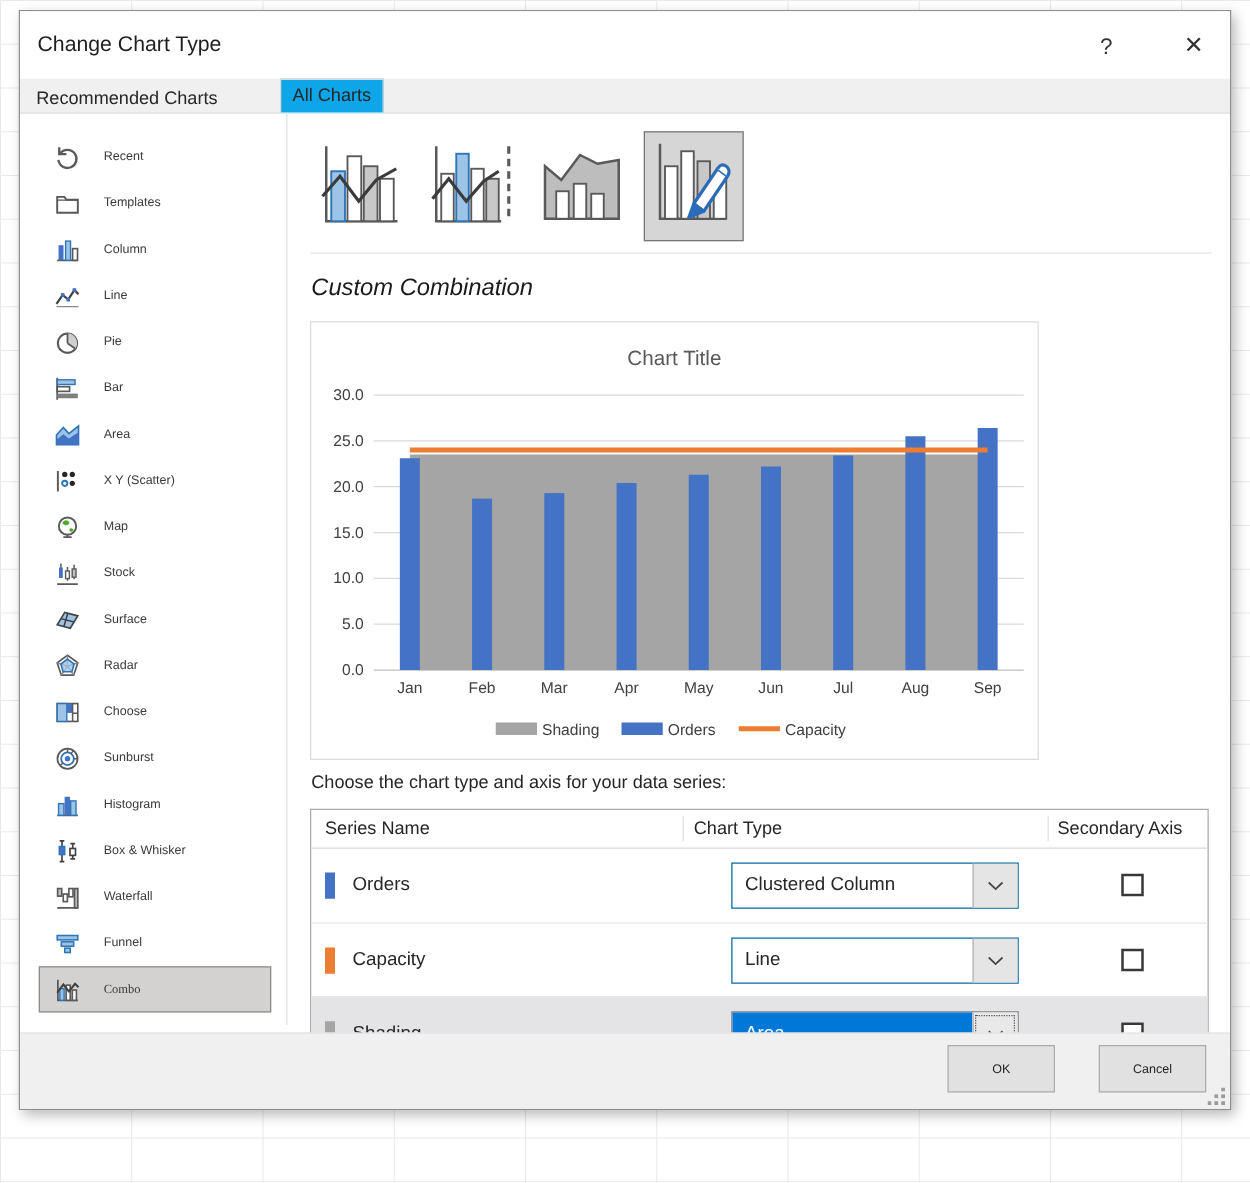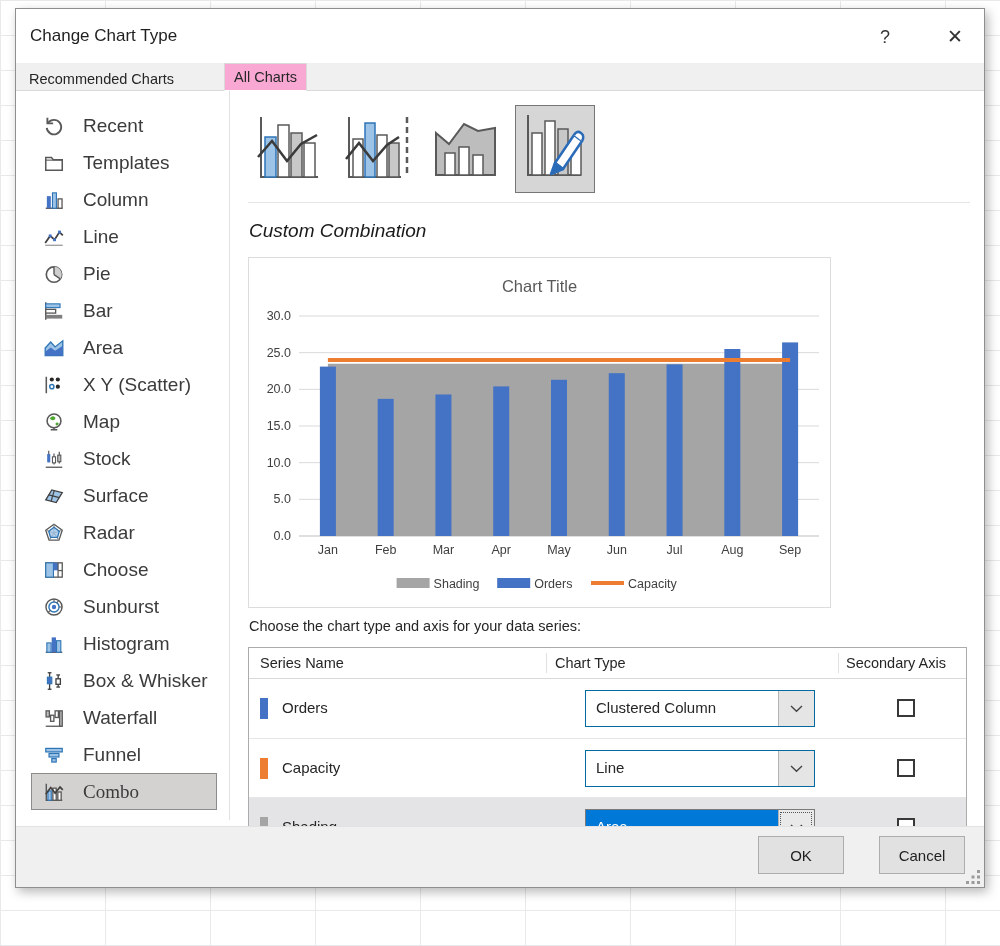--- a/index.html
+++ b/index.html
@@ -23,26 +23,26 @@
   .title { position:absolute; left:14px; top:17px; font-size:17px; color:#1f1f1f; }
   .tb-btn { position:absolute; top:11px; width:38px; height:34px; text-align:center; line-height:34px;
             font-size:18px; color:#333; cursor:default; }
   .tb-help { left:850px; }
   .tb-close { left:920px; font-size:19px; }
   
   .tabstrip { position:absolute; left:0; top:54px; right:0; height:28px; background:#f0f0f0;
               border-bottom:1px solid #d9d9d9; display:flex; align-items:flex-end; padding-left:3px;gap:40px; }
   .tab { height:25px; line-height:25px; padding:0 9px; font-size:14.5px; color:#262626;
          border:1px solid transparent; margin-bottom:-1px; }
-  .tab.selected { background:#f9a8d4; border:1px solid #d9d9d9; border-bottom:1px solid #fff; height:28px; line-height:27px; }
+  .tab.selected { background:#0ea5e9; border:1px solid #d9d9d9; border-bottom:1px solid #fff; height:28px; line-height:27px; }
   
   .content { position:absolute; left:0; top:82px; right:0; bottom:61px; background:#fff; }
   .sidebar { position:absolute; left:15px; top:16px; width:186px; }
   .sidebar-item { height:37px; display:flex; align-items:center; padding-left:9px;
-                  font-size:19px; color:#3b3b3b; border:1px solid transparent; }
+                  font-size:10px; color:#3b3b3b; border:1px solid transparent; }
   .sidebar-item .icn { width:26px; height:22px; margin-right:16px; display:flex; align-items:center; justify-content:center; }
   .sidebar-item.selected { background:#d4d2d0; border-color:#8c8c8c;font-family:Liberation Serif, serif; }
   .sidebar-divider { position:absolute; left:213px; top:0; bottom:6px; width:1px; background:#e1e1e1; }
   .rightpanel { position:absolute; left:232px; top:0; right:15px; bottom:0; }
   
   .subtypes { position:absolute; left:0; top:14px; display:flex; gap:9px; }
   .subtype { width:80px; height:88px; display:flex; align-items:center; justify-content:center;
              border:1px solid transparent; }
   .subtype.selected { background:#d6d6d6; border-color:#767676; }
   .strip-line { position:absolute; left:0; top:111px; width:722px; height:1px; background:#e6e6e6; }
@@ -65,21 +65,21 @@
   .dd-value { flex:1; line-height:34px; padding-left:10px; font-size:15px; color:#262626; overflow:hidden; }
   .dd-btn { width:36px; border-left:1px solid #b3b3b3; background:#e5e5e5;
             display:flex; align-items:center; justify-content:center; }
   .dropdown.highlighted { border-color:#7a7a7a; }
   .dropdown.highlighted .dd-value { background:#0078d7; color:#fff; }
   .dropdown.highlighted .dd-btn { background:#e9e9e9; outline:1px dotted #555; outline-offset:-3px; }
   .checkbox { position:absolute; left:648px; top:20px; width:18px; height:18px; border:2px solid #383838; background:#fff; }
   
   .footer { position:absolute; left:0; right:0; bottom:0; height:61px; background:#f0f0f0; border-top:1px solid #e2e2e2; }
   .btn { position:absolute; top:9px; width:86px; height:38px; background:#e1e1e1; border:1px solid #adadad;
-         font-size:15px; color:#1f1f1f; text-align:center; line-height:36px; }
+         font-size:10px; color:#1f1f1f; text-align:center; line-height:36px; }
   .btn-ok { left:742px; } .btn-cancel { left:863px; }
   .grip { position:absolute; right:3px; bottom:2px; }
 </style>
 </head>
 <body>
 
 <div class="dialog">
 
   <div class="titlebar">
     <span class="title">Change Chart Type</span>

